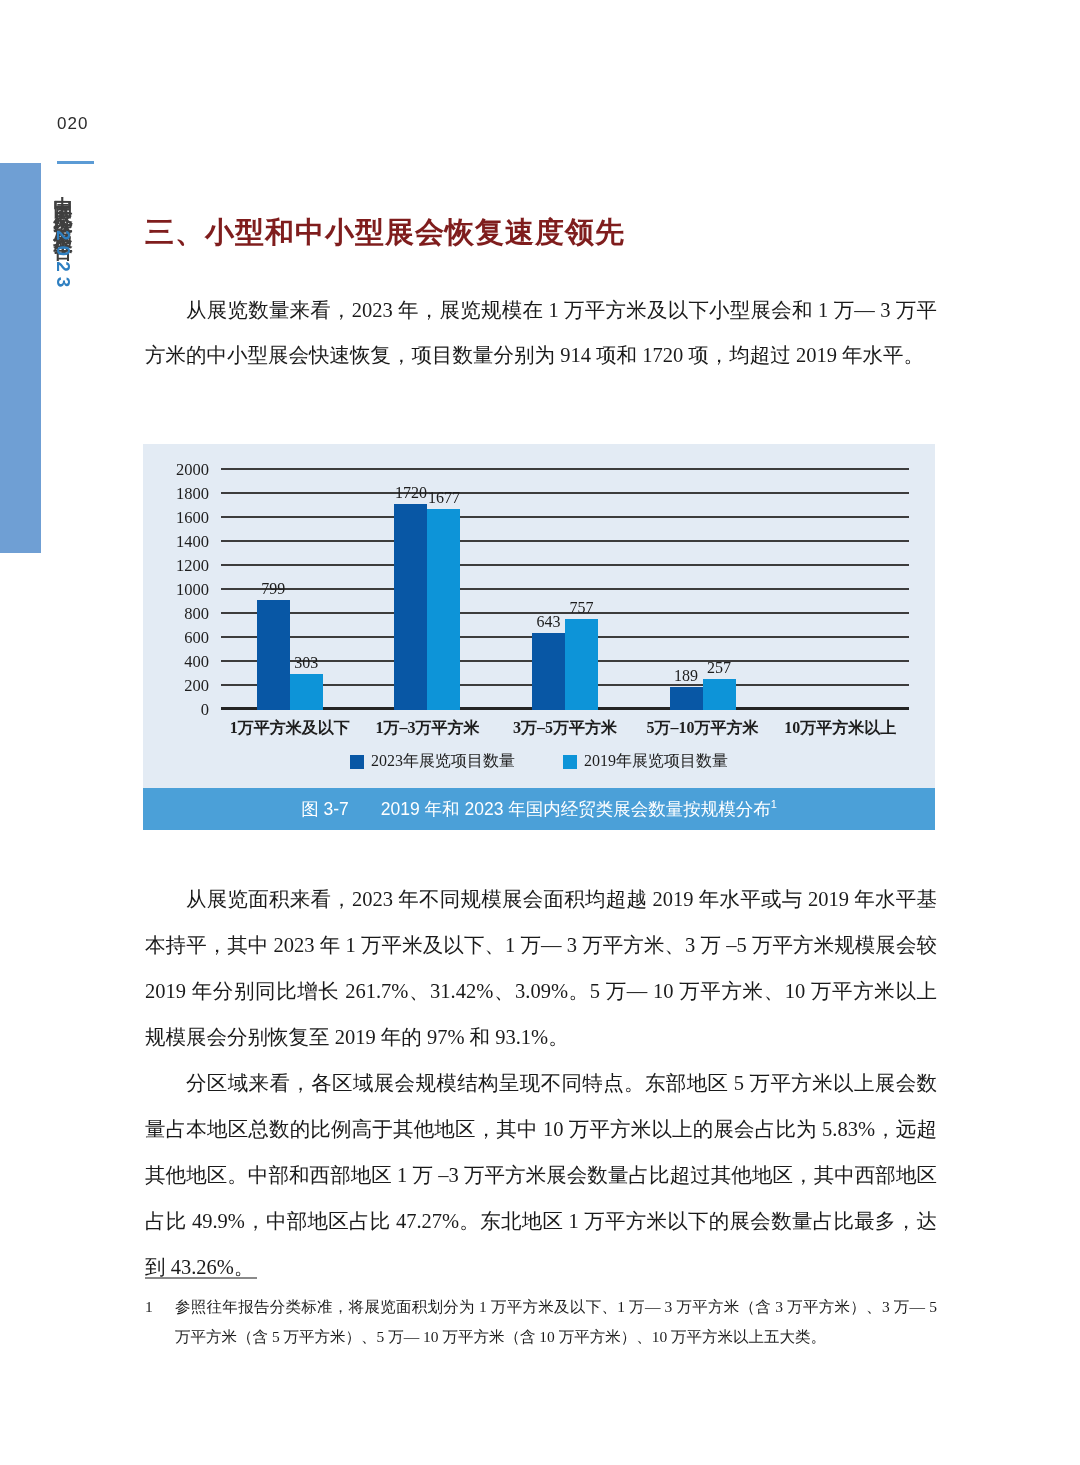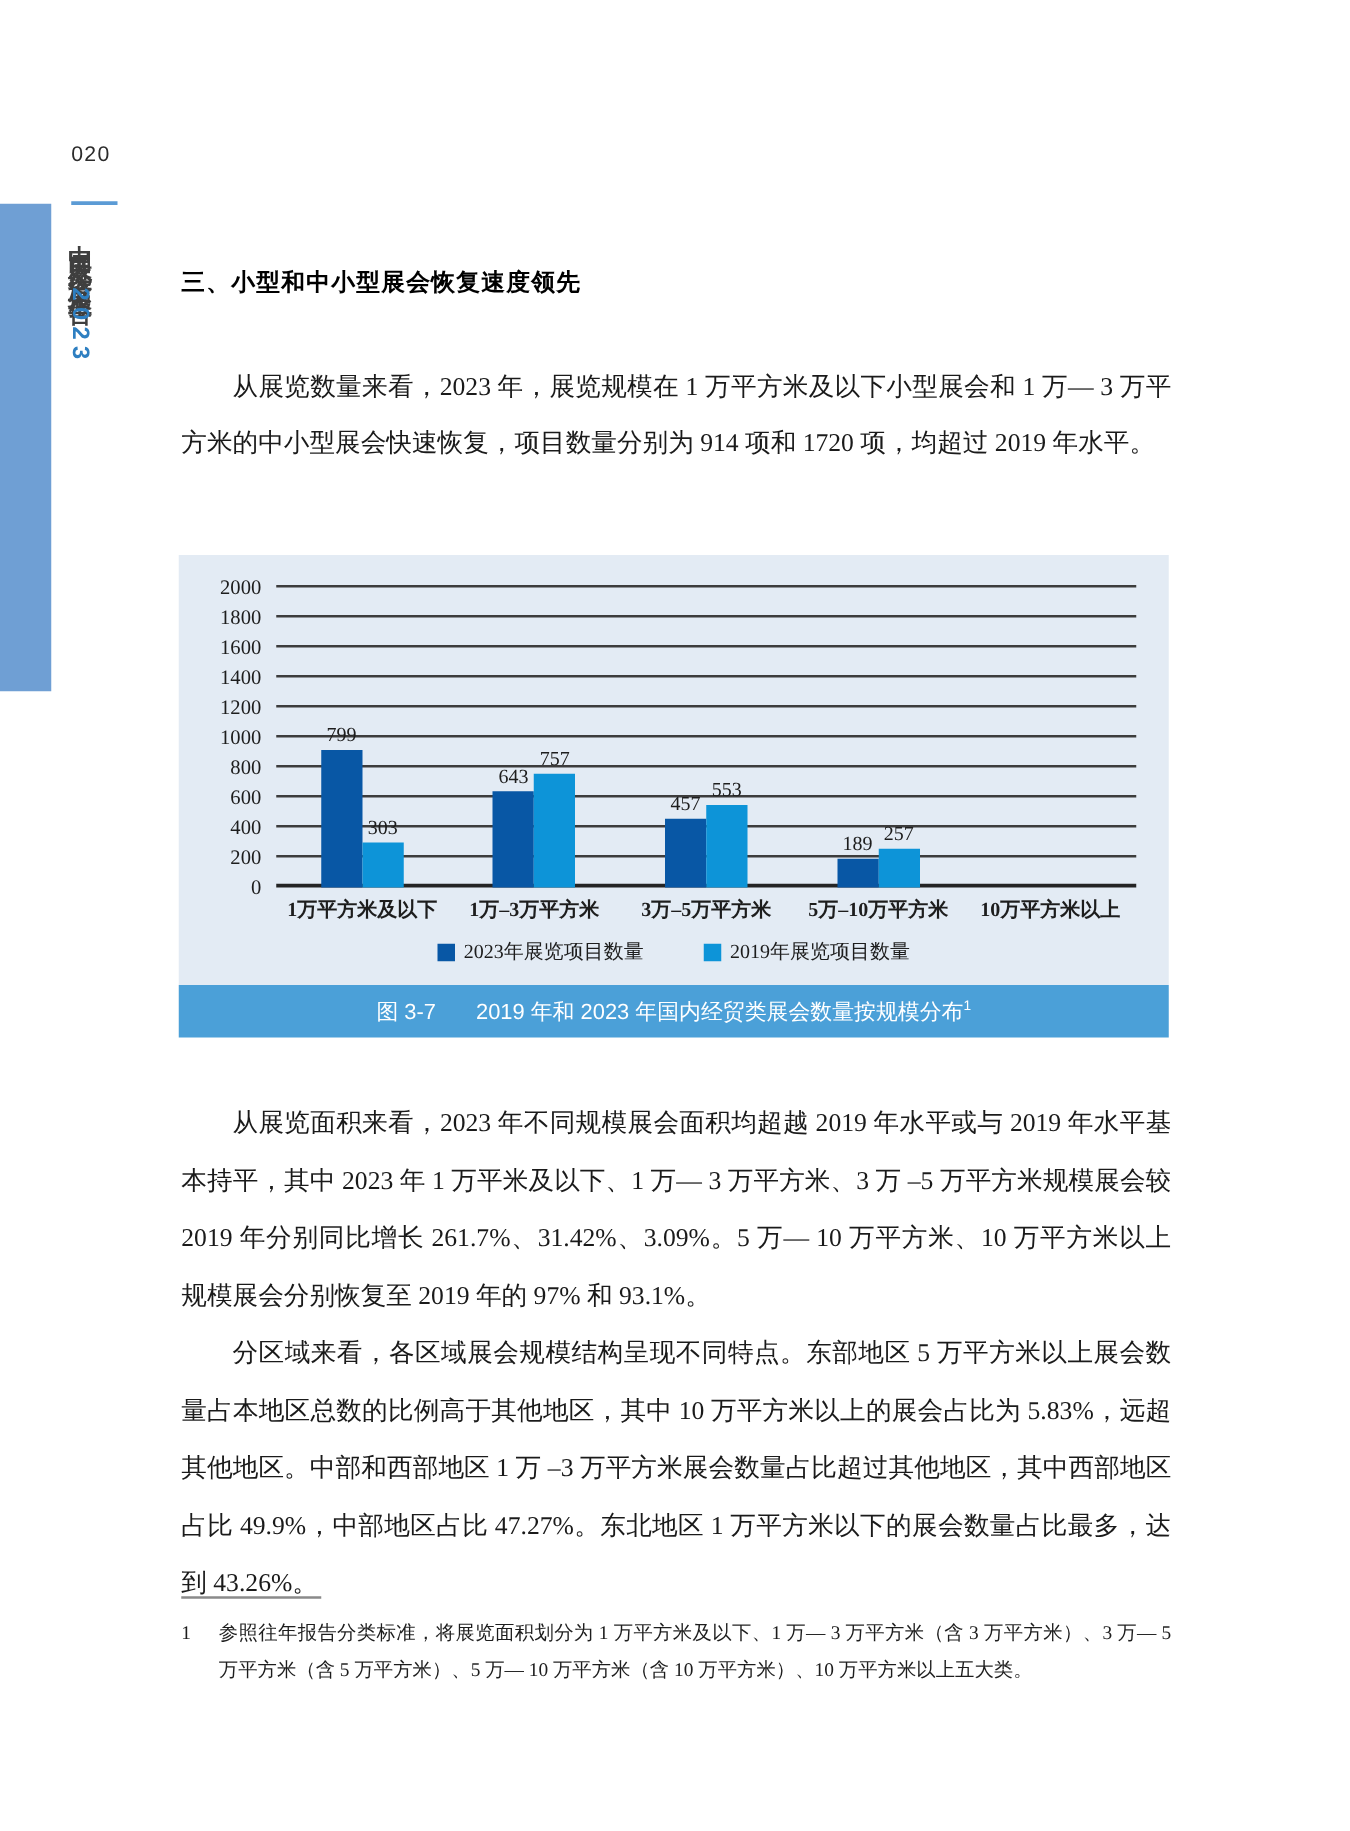--- a/index.html
+++ b/index.html
@@ -19,21 +19,21 @@
     position:absolute;left:54px;top:180px;
     writing-mode:vertical-rl;
     font-family:"Liberation Sans","DejaVu Sans",sans-serif;
     font-size:19px;letter-spacing:5px;color:#3f3f3f;font-weight:600;line-height:1;
   }
   .side-title .year{color:#2E7FC1;font-weight:700;}
   
   .heading{
     position:absolute;left:145px;top:213px;width:790px;
     font-family:"Liberation Sans","DejaVu Sans",sans-serif;
-    font-size:19px;font-weight:700;color:#000000;letter-spacing:1px;margin:0;
+    font-size:29px;font-weight:700;color:#7f1d1d;letter-spacing:1px;margin:0;
   }
   .para{
     position:absolute;left:145px;width:792px;margin:0;
     font-size:20.5px;line-height:45px;text-align:justify;text-indent:2em;
   }
   #para1{top:288px;}
   .para-block{position:absolute;left:145px;top:876px;width:792px;}
   .para-block p{margin:0;font-size:20.5px;line-height:46px;text-align:justify;text-indent:2em;}
   
   .chart-wrap{position:absolute;left:143px;top:444px;width:792px;}
@@ -120,36 +120,36 @@
                 <div class="barval">799</div>
                 <div class="bar" style="height: 109.68px; background: rgb(8, 87, 165);"></div>
               </div>
               <div class="barwrap">
                 <div class="barval">303</div>
                 <div class="bar" style="height: 36.36px; background: rgb(13, 148, 216);"></div>
               </div>
             </div>
             <div class="group">
               <div class="barwrap">
+                <div class="barval">1720</div>
+                <div class="bar" style="height: 206.4px; background: rgb(8, 87, 165);"></div>
+              </div>
+              <div class="barwrap">
+                <div class="barval">1677</div>
+                <div class="bar" style="height: 201.24px; background: rgb(13, 148, 216);"></div>
+              </div>
+            </div>
+            <div class="group">
+              <div class="barwrap">
                 <div class="barval">643</div>
                 <div class="bar" style="height: 77.16px; background: rgb(8, 87, 165);"></div>
               </div>
               <div class="barwrap">
                 <div class="barval">757</div>
                 <div class="bar" style="height: 90.84px; background: rgb(13, 148, 216);"></div>
-              </div>
-            </div>
-            <div class="group">
-              <div class="barwrap">
-                <div class="barval">457</div>
-                <div class="bar" style="height: 54.84px; background: rgb(8, 87, 165);"></div>
-              </div>
-              <div class="barwrap">
-                <div class="barval">553</div>
-                <div class="bar" style="height: 66.36px; background: rgb(13, 148, 216);"></div>
               </div>
             </div>
             <div class="group">
               <div class="barwrap">
                 <div class="barval">189</div>
                 <div class="bar" style="height: 22.68px; background: rgb(8, 87, 165);"></div>
               </div>
               <div class="barwrap">
                 <div class="barval">257</div>
                 <div class="bar" style="height: 30.84px; background: rgb(13, 148, 216);"></div>

